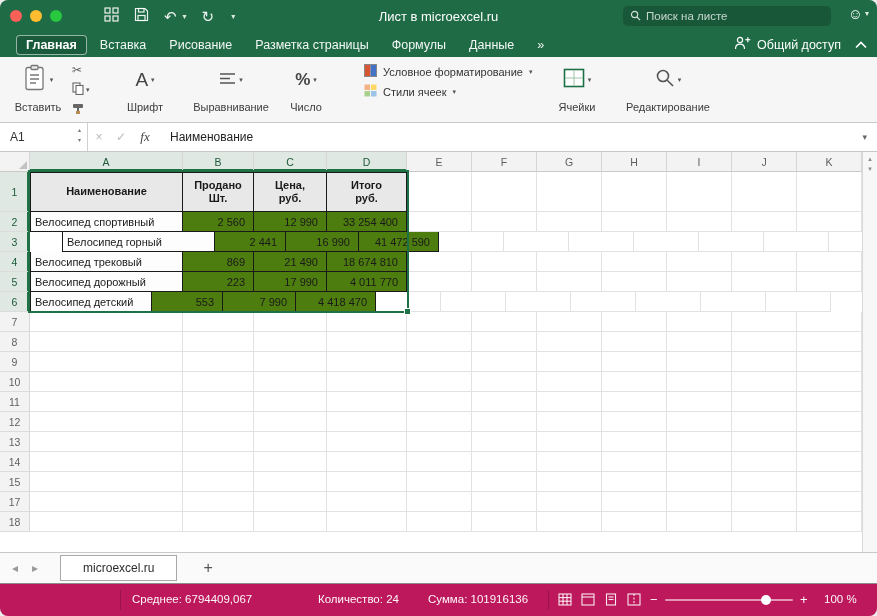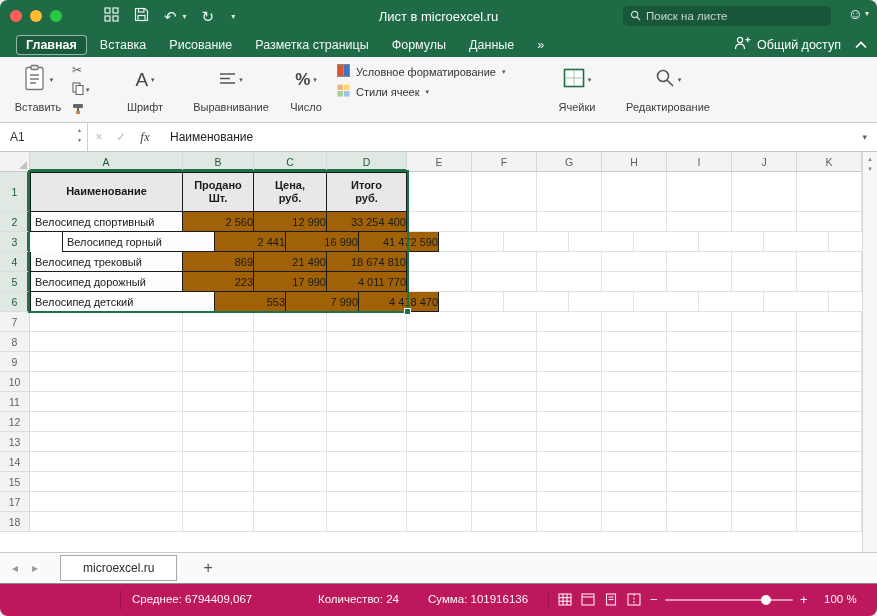--- a/index.html
+++ b/index.html
@@ -27,21 +27,21 @@
   .collapse{position:absolute;right:10px;display:flex;align-items:center;}
 
   
   .ribbon{height:66px;background:#f6f6f6;border-bottom:1px solid #c9c9c9;position:relative;}
   .rg{position:absolute;top:5px;display:flex;flex-direction:column;align-items:center;}
   .icon-row{height:36px;display:flex;align-items:center;gap:3px;}
   .rg-label{font-size:11px;color:#3c3c3c;margin-top:3px;white-space:nowrap;}
   .caret{font-size:7px;color:#555;}
   .mini-col{position:absolute;left:72px;top:7px;display:flex;flex-direction:column;gap:6px;align-items:flex-start;color:#555;}
   .mini-row{display:flex;align-items:center;gap:2px;font-size:12px;line-height:1;}
-  .styles-col{position:absolute;left:337px;top:7px;display:flex;flex-direction:column;gap:5px;}
+  .styles-col{position:absolute;left:364px;top:7px;display:flex;flex-direction:column;gap:5px;}
   .style-row{display:flex;align-items:center;gap:6px;font-size:11px;color:#333;white-space:nowrap;}
   .fontA{font-size:19px;color:#444;}
   .pct{font-size:17px;color:#444;font-weight:bold;}
 
   
   .fbar{height:29px;background:#fff;border-bottom:1px solid #c6c6c6;display:flex;align-items:center;}
   .namebox{width:88px;height:100%;border-right:1px solid #d0d0d0;display:flex;align-items:center;padding-left:10px;font-size:12px;color:#333;position:relative;}
   .spinner{position:absolute;right:6px;top:3px;display:flex;flex-direction:column;font-size:6px;color:#777;line-height:1.6;}
   .fb-btn{width:22px;text-align:center;color:#bbb;font-size:12px;}
   .fx{font-family:"Liberation Serif",serif;font-style:italic;color:#444;font-size:13px;width:26px;text-align:center;}
@@ -57,21 +57,21 @@
   .col-h.selh{background:#dfe8e2;box-shadow:inset 0 -2px 0 #217346;color:#1c5a39;}
   .grid-row{display:flex;}
   .row-h{width:30px;height:100%;border-right:1px solid #d6d6d6;border-bottom:1px solid #dcdcdc;font-size:10.5px;color:#5f5f5f;display:flex;align-items:center;justify-content:center;background:#f3f3f3;flex:0 0 auto;}
   .row-h.selh{background:#dfe8e2;box-shadow:inset -2px 0 0 #217346;color:#1c5a39;}
   .cell{height:100%;border-right:1px solid #e2e2e2;border-bottom:1px solid #e2e2e2;font-size:11px;color:#1a1a1a;overflow:hidden;flex:0 0 auto;}
   .tcell{border-right:1px solid #1a1a1a;border-bottom:1px solid #1a1a1a;}
   .ttop{border-top:1px solid #1a1a1a;}
   .tleft{border-left:1px solid #1a1a1a;}
   .thead{background:#e8e8e8;font-weight:bold;display:flex;align-items:center;justify-content:center;text-align:center;white-space:pre-line;line-height:1.2;}
   .tname{padding-left:4px;display:flex;align-items:center;background:#fdfdfd;}
-  .tnum{padding-right:0;display:flex;align-items:center;justify-content:flex-end;background:#a16207;}
+  .tnum{padding-right:8px;display:flex;align-items:center;justify-content:flex-end;background:#4d7c0f;}
   .sel-rect{position:absolute;left:28px;top:18px;width:381px;height:143px;border:2px solid #1e7145;pointer-events:none;}
   .fill-handle{position:absolute;right:-4px;bottom:-4px;width:7px;height:7px;background:#1e7145;border:1px solid #fff;pointer-events:auto;}
   .v-rail{position:absolute;right:0;top:0;width:15px;height:400px;background:#f7f7f7;border-left:1px solid #d9d9d9;display:flex;flex-direction:column;align-items:center;padding-top:2px;font-size:7px;color:#8a8a8a;line-height:1.4;}
 
   
   .sheetbar{height:32px;background:#fafafa;border-top:1px solid #c9c9c9;border-bottom:1px solid #8c8c8c;display:flex;align-items:center;padding-left:12px;gap:14px;}
   .sheet-nav{color:#9a9a9a;font-size:12px;}
   .sheet-tab{height:26px;background:#fff;border:1px solid #a8a8a8;display:flex;align-items:center;padding:0 22px;font-size:12px;color:#2c2c2c;margin-left:8px;}
   .add-sheet{font-size:16px;color:#555;margin-left:12px;}
 
@@ -407,21 +407,21 @@
           <div class="cell" style="width: 65px;"></div>
           <div class="cell" style="width: 65px;"></div>
           <div class="cell" style="width: 65px;"></div>
           <div class="cell" style="width: 65px;"></div>
           <div class="cell" style="width: 65px;"></div>
           <div class="cell" style="width: 65px;"></div>
           <div class="cell" style="width: 65px;"></div>
         </div>
         <div class="grid-row" style="height: 20px;">
           <div class="row-h selh">6</div>
-          <div class="cell tcell tname tleft" style="width: 185px;">Велосипед детский</div>
+          <div class="cell tcell tname tleft" style="width: 122px;">Велосипед детский</div>
           <div class="cell tcell tnum" style="width: 71px;">553</div>
           <div class="cell tcell tnum" style="width: 73px;">7 990</div>
           <div class="cell tcell tnum" style="width: 80px;">4 418 470</div>
           <div class="cell" style="width: 65px;"></div>
           <div class="cell" style="width: 65px;"></div>
           <div class="cell" style="width: 65px;"></div>
           <div class="cell" style="width: 65px;"></div>
           <div class="cell" style="width: 65px;"></div>
           <div class="cell" style="width: 65px;"></div>
           <div class="cell" style="width: 65px;"></div>

